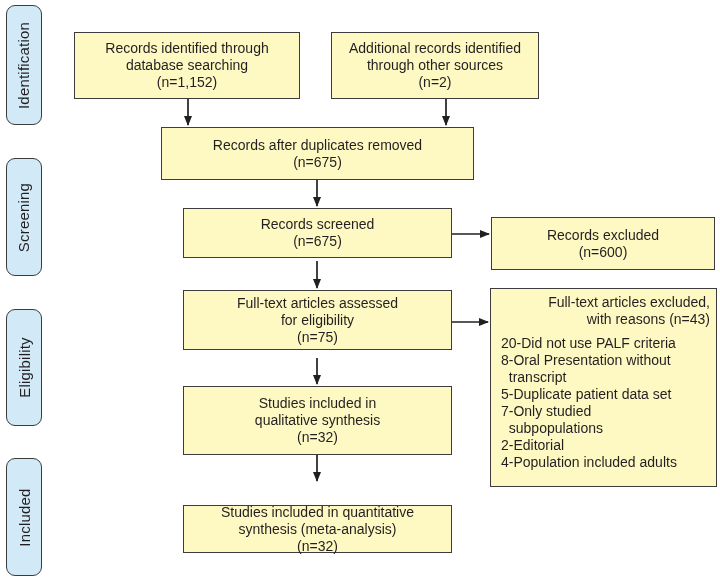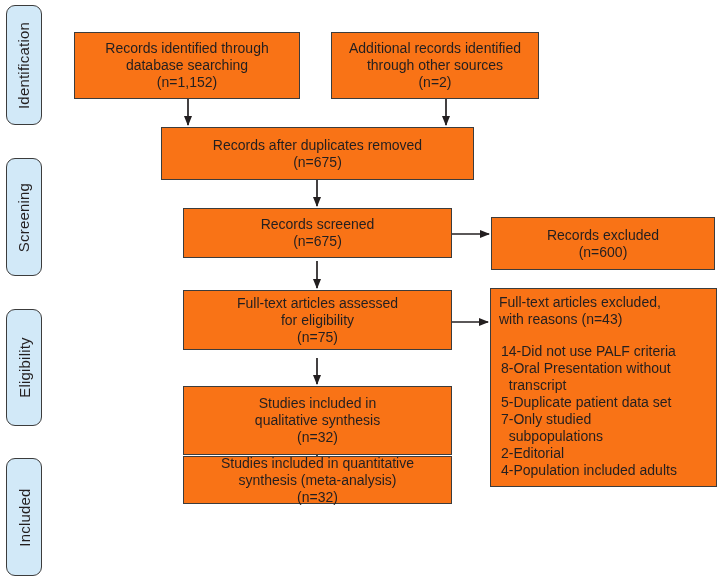--- a/index.html
+++ b/index.html
@@ -42,41 +42,41 @@
   }
   .stage span {
     transform: rotate(-90deg);
     white-space: nowrap;
     font-size: 15px;
     letter-spacing: 0.2px;
   }
 
   .box {
     position: absolute;
-    background: #f97316;
+    background: #fef9c3;
     border: 1.6px solid var(--outline);
     display: flex;
     align-items: center;
     justify-content: center;
     text-align: center;
     font-size: 14px;
     line-height: 17px;
   }
   .box span { white-space: pre-line; }
 
   .box.excluded-list {
     display: block;
     text-align: left;
     padding: 5px 6px 4px 8px;
   }
   .excl-title {
-    text-align: left;
+    text-align: right;
     white-space: pre-line;
     line-height: 17px;
-    margin-bottom: 15px;
+    margin-bottom: 7px;
   }
   .reason {
     white-space: pre;
     line-height: 17px;
     padding-left: 2px;
   }
 </style>
 </head>
 <body>
 
@@ -141,36 +141,36 @@
   <div class="box" style="left:183px; top:290px; width:269px; height:60px">
     <span>Full-text articles assessed
 for eligibility
 (n=75)</span>
   </div>
 
   <div class="box excluded-list" style="left:490px; top:288px; width:227px; height:199px">
     <div class="excl-title">Full-text articles excluded,
 with reasons (n=43)</div>
     <div class="reasons">
-      <div class="reason">14-Did not use PALF criteria</div>
+      <div class="reason">20-Did not use PALF criteria</div>
       <div class="reason">8-Oral Presentation without</div>
       <div class="reason">  transcript</div>
       <div class="reason">5-Duplicate patient data set</div>
       <div class="reason">7-Only studied</div>
       <div class="reason">  subpopulations</div>
       <div class="reason">2-Editorial</div>
       <div class="reason">4-Population included adults</div>
     </div>
   </div>
 
   <div class="box" style="left:183px; top:386px; width:269px; height:69px">
     <span>Studies included in
 qualitative synthesis
 (n=32)</span>
   </div>
 
-  <div class="box" style="left:183px; top:456px; width:269px; height:48px">
+  <div class="box" style="left:183px; top:505px; width:269px; height:48px">
     <span>Studies included in quantitative
 synthesis (meta-analysis)
 (n=32)</span>
   </div>
 
 </div>
 
 </body></html>

